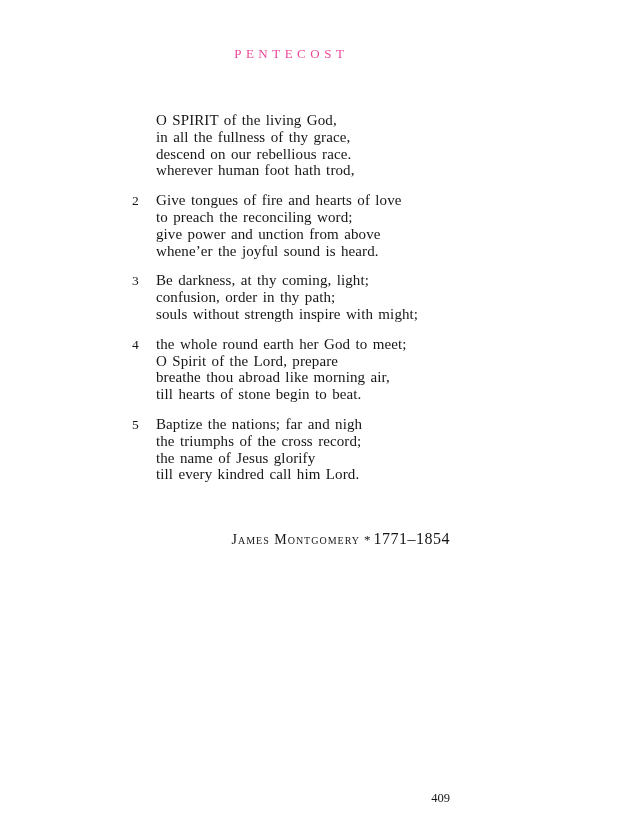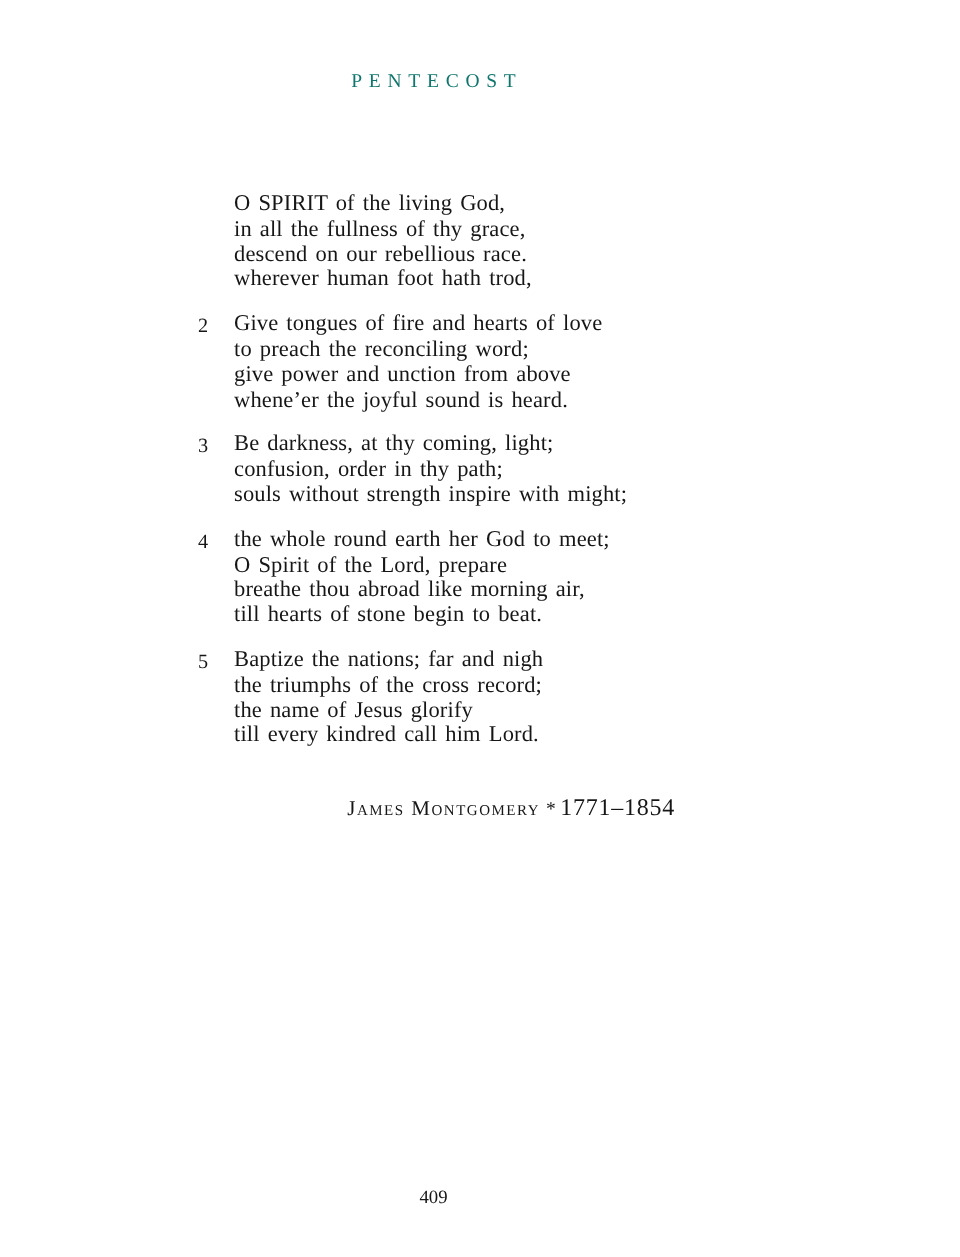--- a/index.html
+++ b/index.html
@@ -25,25 +25,25 @@
   }
   .running-head {
     position: absolute;
     top: 46px;
     left: 0;
     right: 0;
     text-align: center;
     font-size: 13px;
     letter-spacing: 4.5px;
     padding-left: 4.5px; 
-    color: #0f766e;
+    color: #ec4899;
   }
   .verses {
     position: absolute;
-    top: 128px;
+    top: 112px;
     left: 0;
     right: 0;
   }
   .verse {
     display: flex;
     margin-bottom: 13px;
   }
   .vnum {
     flex: 0 0 28px;
     width: 28px;
@@ -80,21 +80,21 @@
   .attribution .dates {
     font-size: 16px;
     letter-spacing: 0.5px;
     font-family: Liberation Serif, serif;
   }
   .page-number {
     position: absolute;
     top: 791px;
     left: 0;
     right: 0;
-    text-align: center;
+    text-align: right;
     font-size: 12.5px;
   }
 </style>
 </head>
 <body>
 
 <div class="page">
   <div class="column">
 
     <div class="running-head">PENTECOST</div>

